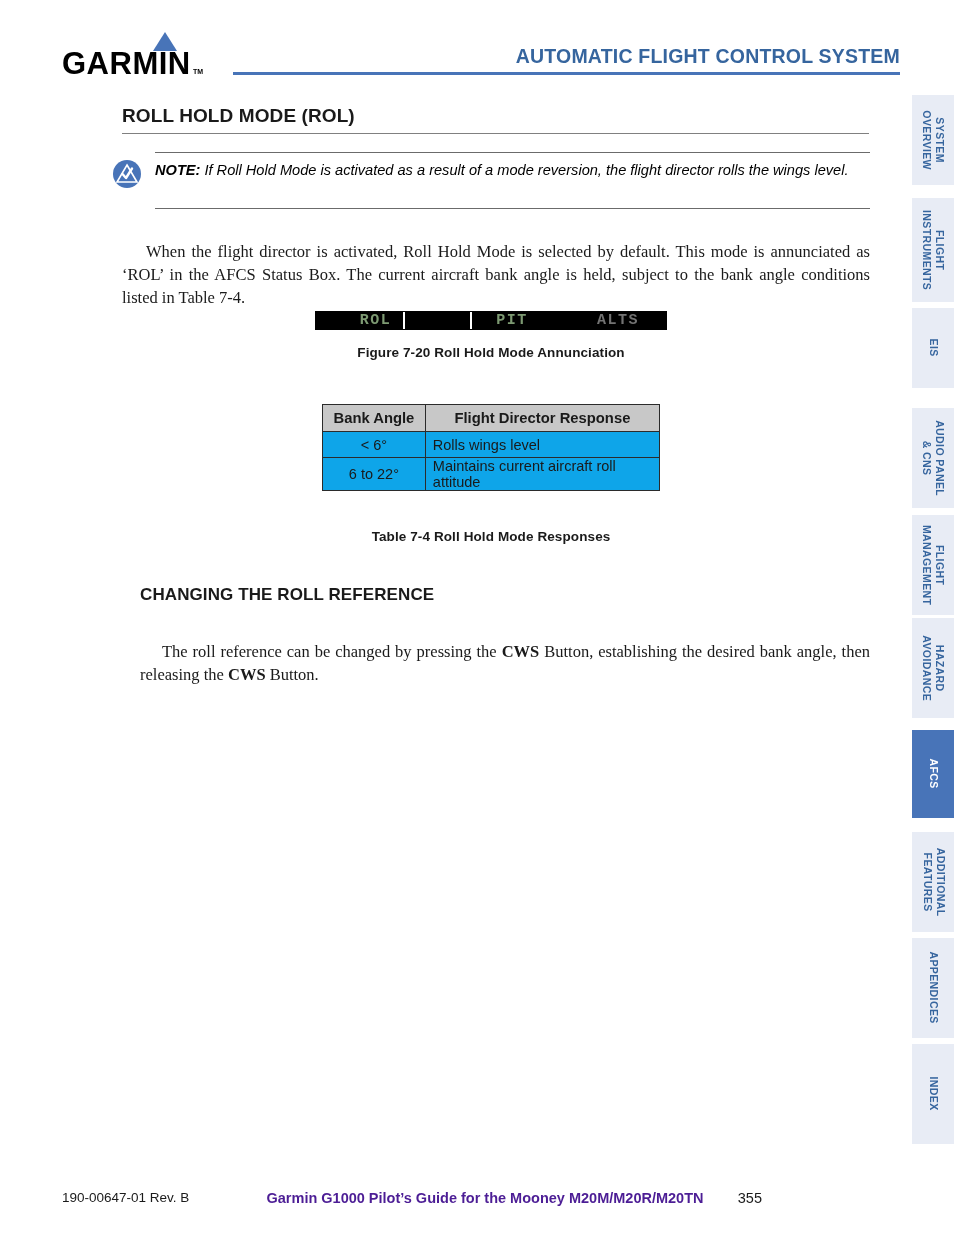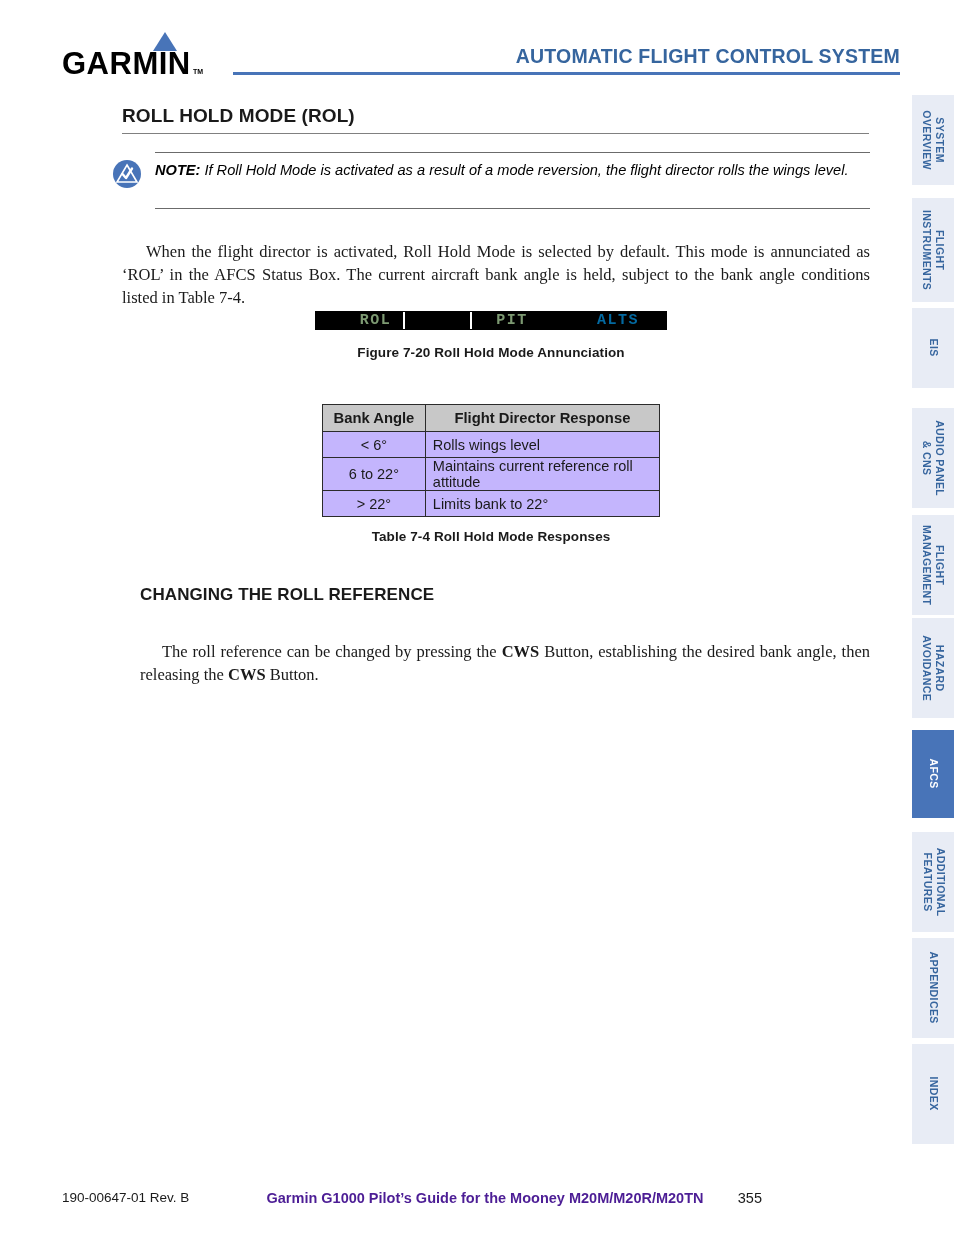--- a/index.html
+++ b/index.html
@@ -218,21 +218,21 @@
     background: #ffffff;
   }
   #ann-pit {
     left: 160px;
     width: 72px;
     color: #7d9a72;
   }
   #ann-alts {
     left: 262px;
     width: 80px;
-    color: #0369a1;
+    color: #737373;
   }
 
   .caption {
     position: absolute;
     font-size: 13.5px;
     font-weight: bold;
     color: #1a1a1a;
     text-align: center;
     letter-spacing: 0.1px;
   }
@@ -247,21 +247,21 @@
     width: 492px;
   }
 
   
   #bank-table {
     position: absolute;
     left: 322px;
     top: 309px;
     border-collapse: collapse;
     width: 338px;
-    background: #c4b5fd;
+    background: #0ea5e9;
   }
   #bank-table th,
   #bank-table td {
     border: 1px solid #2b2b2b;
     padding: 0;
     height: 25px;
     font-size: 14.5px;
     color: #1a1a1a;
   }
   #bank-table thead th {
@@ -411,25 +411,21 @@
         <th>Flight Director Response</th>
       </tr>
     </thead>
     <tbody>
       <tr>
         <td class="col-angle">&lt; 6°</td>
         <td class="col-response">Rolls wings level</td>
       </tr>
       <tr>
         <td class="col-angle">6 to 22°</td>
-        <td class="col-response">Maintains current reference roll attitude</td>
-      </tr>
-      <tr>
-        <td class="col-angle">&gt; 22°</td>
-        <td class="col-response">Limits bank to 22°</td>
+        <td class="col-response">Maintains current aircraft roll attitude</td>
       </tr>
     </tbody>
   </table>
   <div id="table-caption" class="caption">Table 7-4  Roll Hold Mode Responses</div>
 
   <h2 id="subsection-heading">CHANGING THE ROLL REFERENCE</h2>
 
   <p id="para-2" class="body-para"><span>The roll reference can be changed by pressing the </span><b>CWS</b><span> Button, establishing the desired bank angle, then releasing the </span><b>CWS</b><span> Button.</span></p>
 
 </div>

